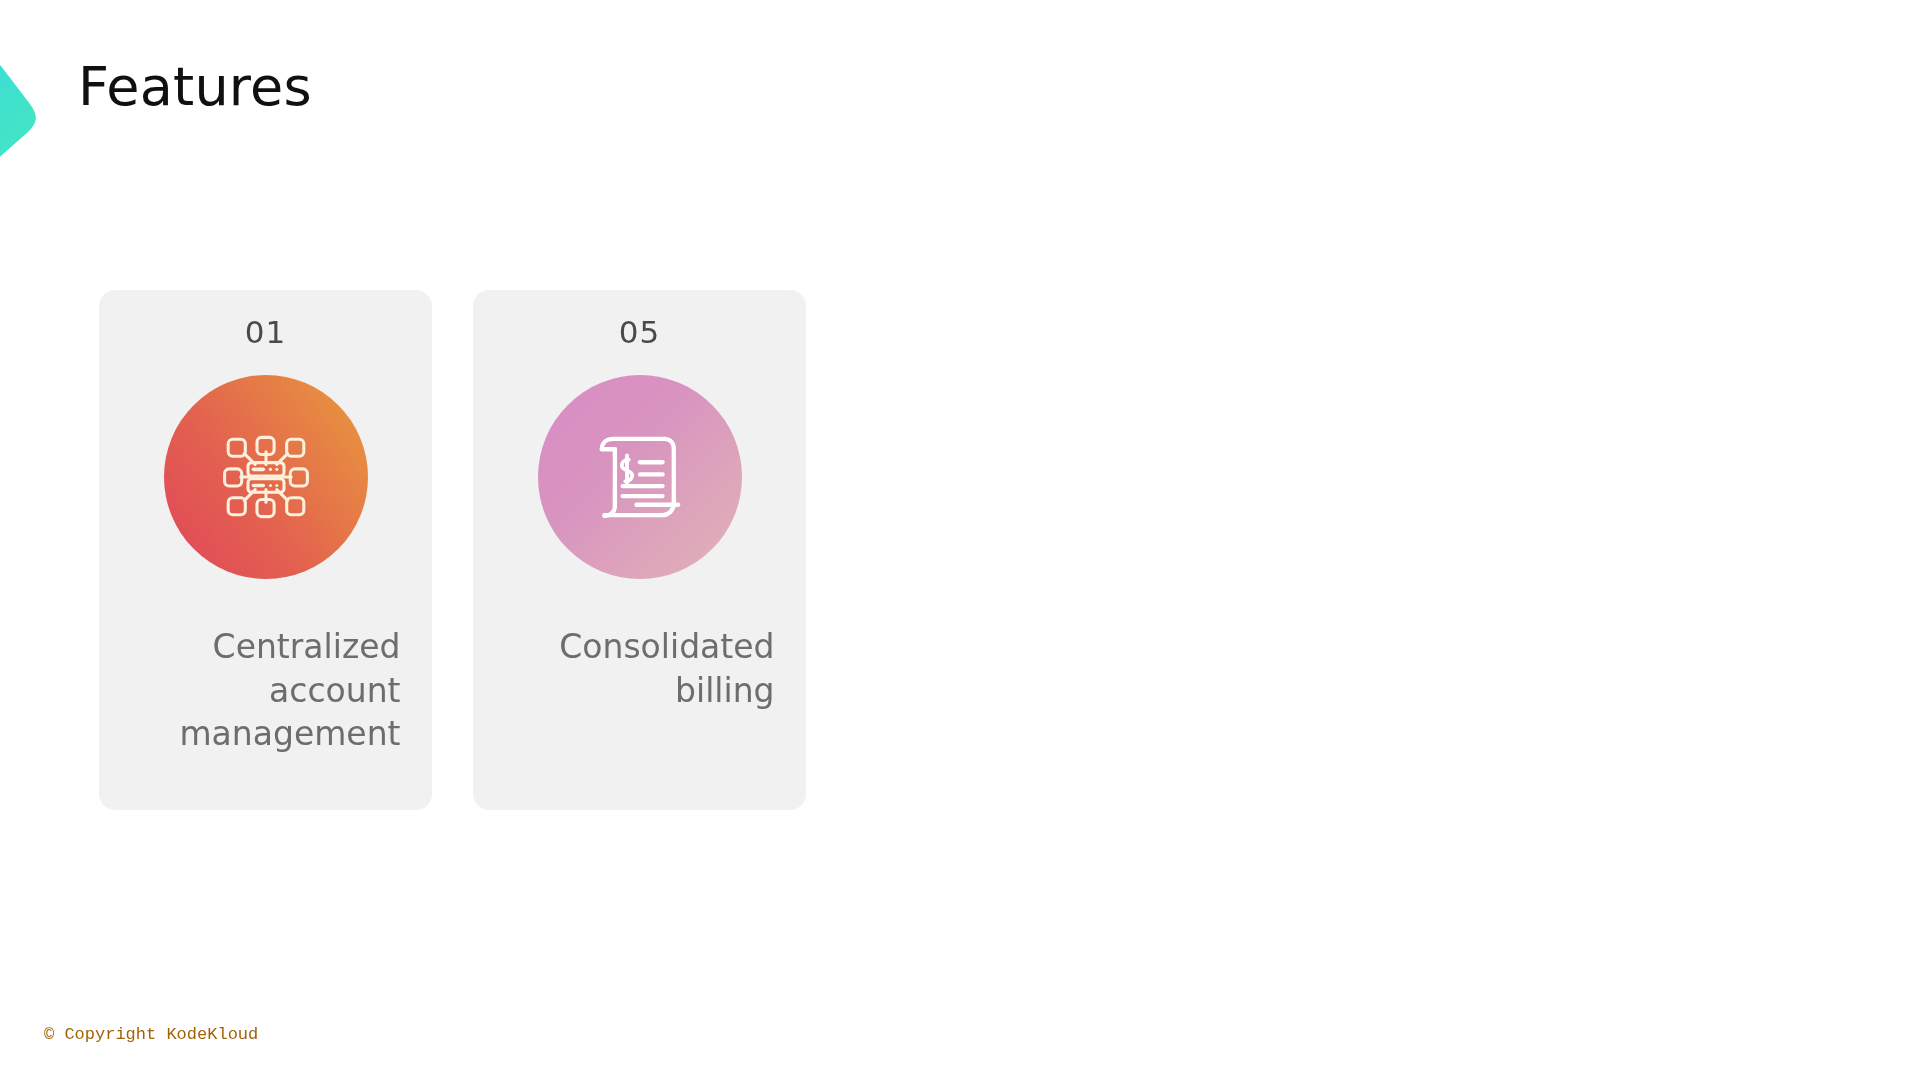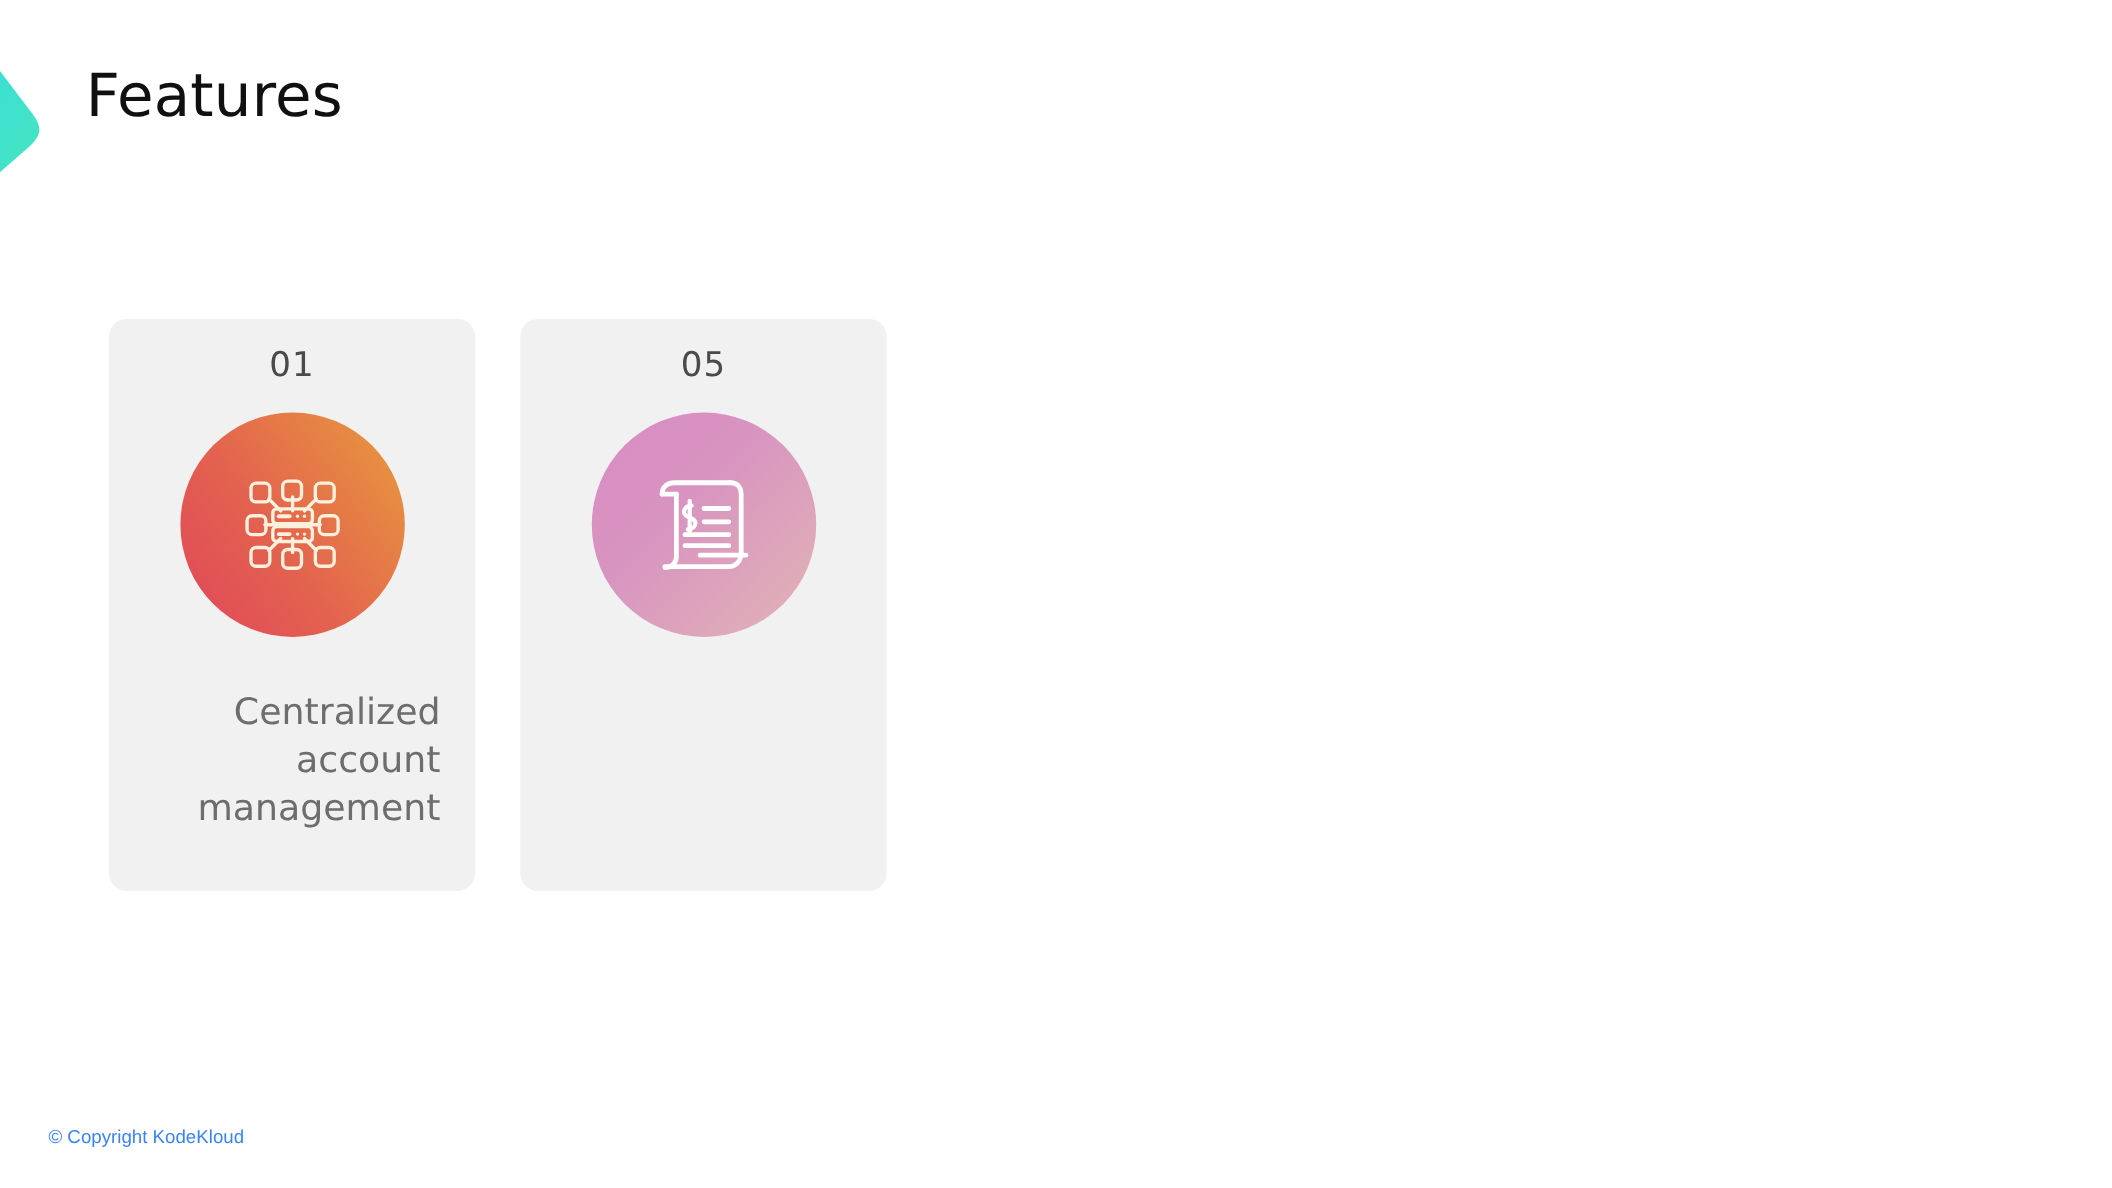--- a/index.html
+++ b/index.html
@@ -108,22 +108,22 @@
   .grad-1 { background: linear-gradient(55deg, #e0455a 0%, #e3624f 42%, #e89c3c 100%); }
   .grad-2 { background: linear-gradient(135deg, #d98bc4 0%, #d894c0 40%, #e2b4b5 100%); }
   .grad-3 { background: linear-gradient(135deg, #41c67d 0%, #5cd28d 45%, #93f2ab 100%); }
 
   
   .footer {
     position: absolute;
     left: 44px;
     bottom: 36px;
     font-size: 17px;
-    color: #3b82f6;
-    font-family: Liberation Sans, sans-serif;
+    color: #a16207;
+    font-family: Liberation Mono, monospace;
   }
 </style>
 </head>
 <body>
 
 <div class="slide">
 
   <div class="header">
 
     <div class="brand-mark">
@@ -215,20 +215,21 @@
             <line x1="45" y1="35" x2="45" y2="70" stroke-width="4.4"></line>
 
             <line x1="60" y1="43" x2="86" y2="43"></line>
             <line x1="60" y1="57" x2="86" y2="57"></line>
             <line x1="40" y1="70.5" x2="86" y2="70.5"></line>
             <line x1="40" y1="82" x2="86" y2="82"></line>
           </svg>
         </span>
       </div>
 
+      <div class="card-label">Consolidated billing</div>
     </div>
 
 
   </div>
 
   <div class="footer">© Copyright KodeKloud</div>
 
 </div>
 
 </body></html>

